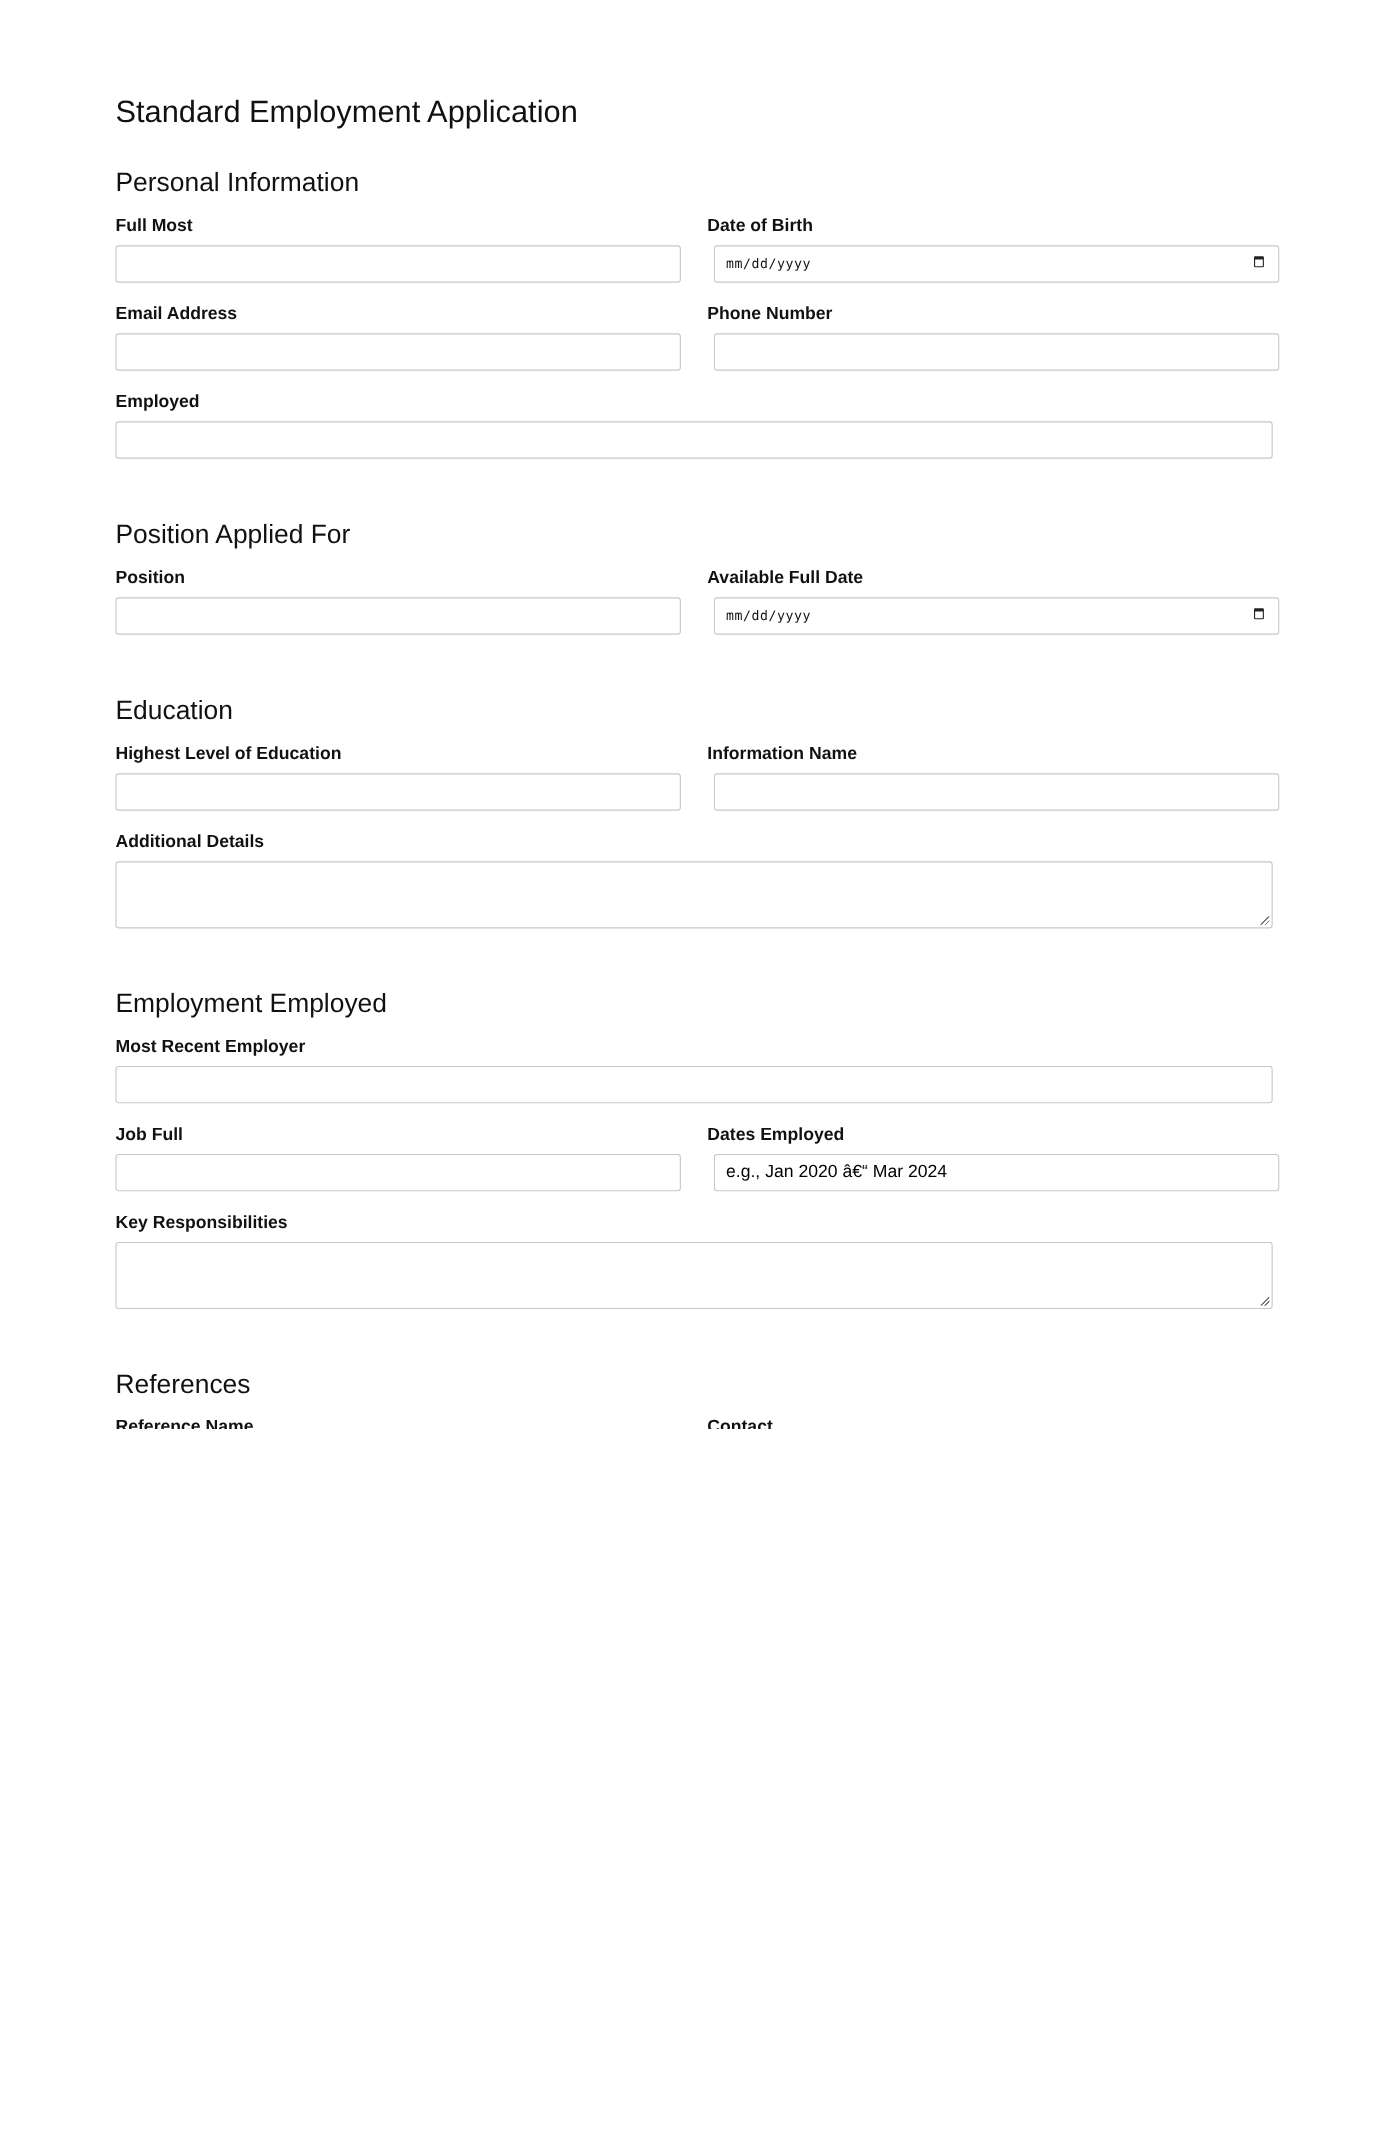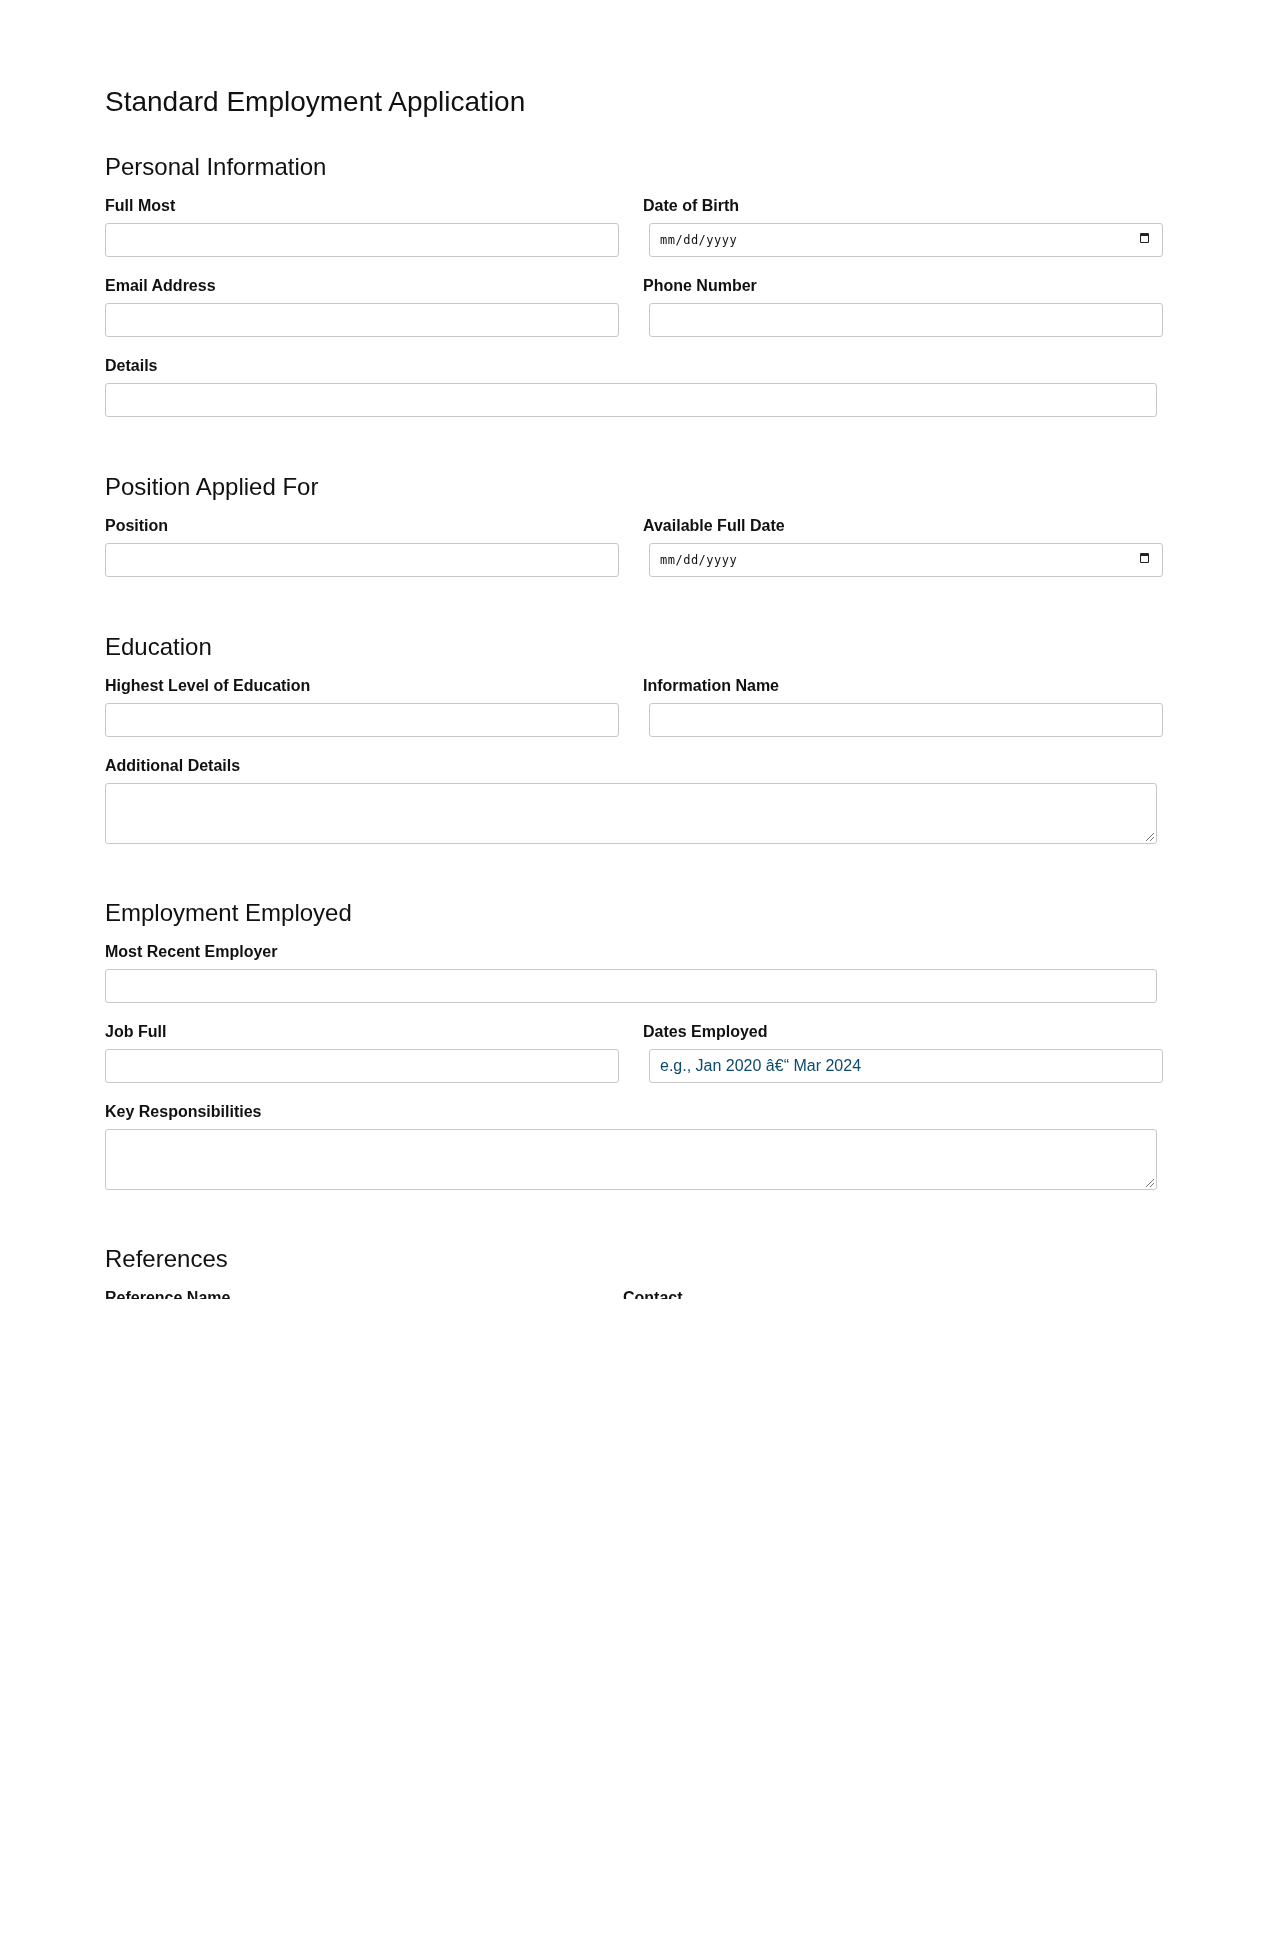--- a/index.html
+++ b/index.html
@@ -6,21 +6,21 @@
   body { width:1263px; height:1941px; position:relative; overflow:hidden; font-family:"Liberation Sans", sans-serif; color:#111; }
   .viewport { position:absolute; left:0; top:0; width:1263px; height:1299px; overflow:hidden; }
   .container { position:absolute; left:105px; top:0; width:1052px; }
   h1 { font-weight:normal; font-size:28px; margin:0; position:absolute; top:84px; left:0; line-height:36px; white-space:nowrap; }
   .section-title { font-weight:normal; font-size:24px; position:absolute; left:0; margin:0; line-height:28px; white-space:nowrap; }
   .label { position:absolute; font-weight:bold; font-size:16px; line-height:18px; white-space:nowrap; }
   .field { position:absolute; box-sizing:border-box; height:34px; border:1px solid #c8c8c8; border-radius:3px; background:#fff; }
   .field.textarea { height:61px; }
   .date-text { position:absolute; left:10px; top:9px; font-family:"DejaVu Sans Mono", monospace; font-size:12px; color:#111; letter-spacing:0.5px; }
   .cal { position:absolute; right:13px; top:9px; width:9px; height:10px; border:1.5px solid #222; border-top-width:3px; border-radius:1px; box-sizing:border-box; }
-  .placeholder { position:absolute; left:10px; top:7px; font-size:16px; color:#0c4a6e; white-space:nowrap; }
+  .placeholder { position:absolute; left:10px; top:7px; font-size:16px; color:#000000; white-space:nowrap; }
   .grip { position:absolute; right:2px; bottom:2px; width:8px; height:8px;
     background: linear-gradient(135deg, transparent 45%, #777 45%, #777 55%, transparent 55%, transparent 70%, #777 70%, #777 80%, transparent 80%); }
   .col-l { left:0; width:514px; }
   .col-r { left:544px; width:514px; }
   .full { left:0; width:1052px; }
 </style>
 </head>
 <body>
 
 <div class="viewport">
@@ -38,21 +38,21 @@
     <span class="date-text">mm/dd/yyyy</span>
     <span class="cal"></span>
   </div>
 
   <div class="label" style="left:0;top:277px">Email Address</div>
   <div class="field col-l" style="top:303px"></div>
 
   <div class="label" style="left:538px;top:277px">Phone Number</div>
   <div class="field col-r" style="top:303px"></div>
 
-  <div class="label" style="left:0;top:357px">Details</div>
+  <div class="label" style="left:0;top:357px">Employed</div>
   <div class="field full" style="top:383px"></div>
 
   <h2 class="section-title" style="top:473px">Position Applied For</h2>
 
   <div class="label" style="left:0;top:517px">Position</div>
   <div class="field col-l" style="top:543px"></div>
 
   <div class="label" style="left:538px;top:517px">Available Full Date</div>
   <div class="field col-r" style="top:543px">
     <span class="date-text">mm/dd/yyyy</span>
@@ -86,16 +86,16 @@
   </div>
 
   <div class="label" style="left:0;top:1103px">Key Responsibilities</div>
   <div class="field full textarea" style="top:1129px">
     <span class="grip"></span>
   </div>
 
   <h2 class="section-title" style="top:1245px">References</h2>
 
   <div class="label" style="left:0;top:1289px">Reference Name</div>
-  <div class="label" style="left:518px;top:1289px">Contact</div>
+  <div class="label" style="left:538px;top:1289px">Contact</div>
 
 </div>
 </div>
 
 </body></html>

